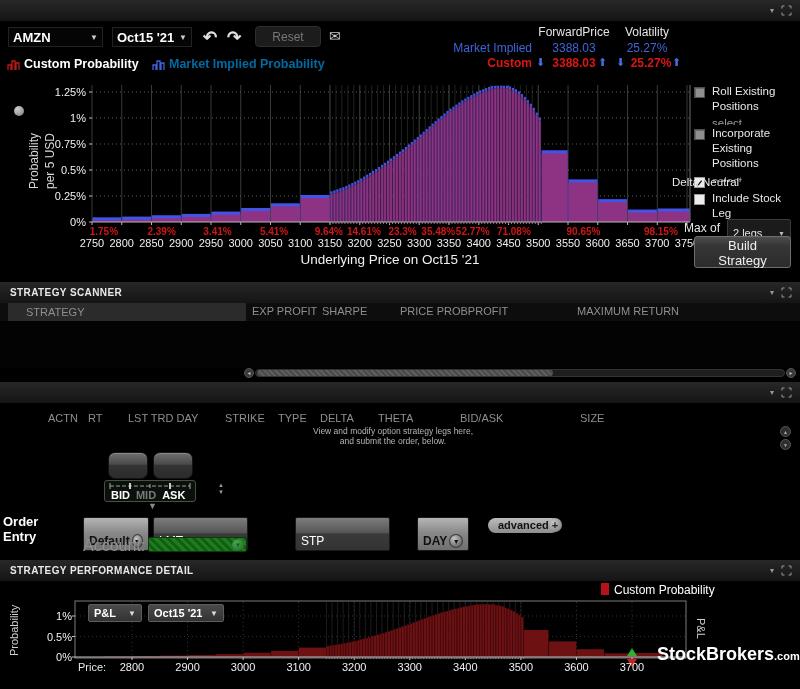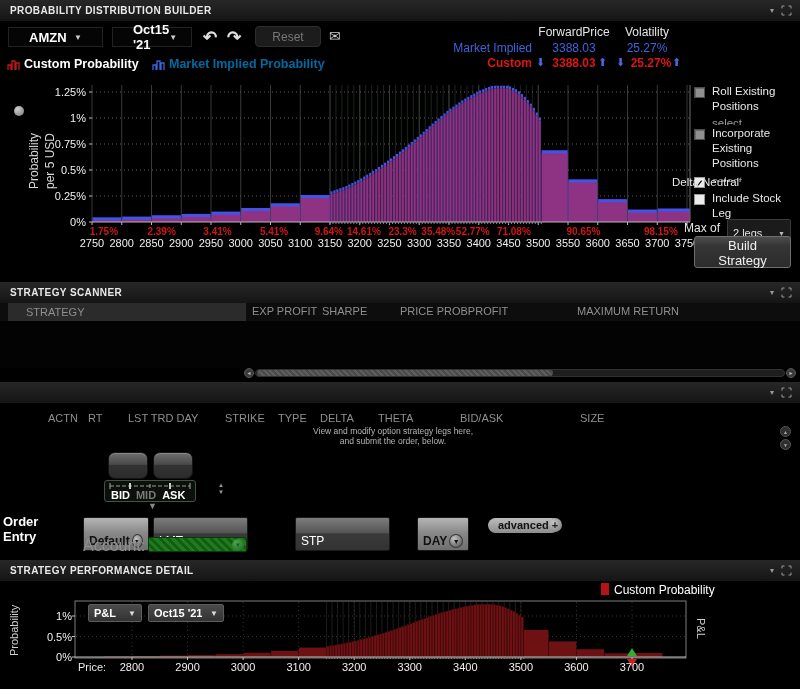--- a/index.html
+++ b/index.html
@@ -11,21 +11,21 @@
     background:linear-gradient(#272727,#151515);border-bottom:1px solid #000;
     display:flex;align-items:center;}
   .tb-title{font-size:10px;font-weight:bold;color:#e8e8e8;letter-spacing:.4px;padding-left:10px;}
   .tb-icons{margin-left:auto;display:flex;align-items:center;gap:7px;padding-right:8px;color:#999;}
   .tb-caret{font-size:8px;color:#999;}
   .clabel{position:absolute;white-space:nowrap;}
   .ytick{font-size:11px;color:#f0f0f0;text-align:right;width:44px;}
   .xtick{font-size:11px;color:#f0f0f0;text-align:center;width:34px;}
   .redpct{font-size:10px;font-weight:bold;color:#cf1717;text-align:center;width:40px;}
   .combo{display:flex;align-items:center;background:#050505;border:1px solid #222;
-    color:#fff;font-weight:bold;font-size:13px;padding:0 20px;height:20px;box-sizing:border-box;}
+    color:#fff;font-weight:bold;font-size:13px;padding:0 4px;height:20px;box-sizing:border-box;}
   .combo .car{margin-left:auto;font-size:8px;color:#ccc;}
   .cb{width:11px;height:11px;display:inline-block;box-sizing:border-box;}
   .cb-gray{background:#909090;border:1px solid #4f4f4f;box-shadow:inset 1px 1px 0 #6a6a6a;}
   .cb-white{background:#ececec;border:1px solid #999;color:#000;font-size:10px;line-height:11px;
     text-align:center;font-weight:bold;}
   .rp-label{font-size:11.5px;color:#e8e8e8;line-height:15px;}
   .hdr{font-size:11px;color:#8f8f8f;}
   .gfield{background:linear-gradient(#7d7d7d,#565656 45%,#3a3a3a 50%,#333);
     border:1px solid #1a1a1a;border-radius:2px;color:#fff;font-size:12px;
     display:flex;padding:16px 5px;box-sizing:border-box;height:17px;}
@@ -41,21 +41,20 @@
   .ddbox .car{margin-left:auto;font-size:8px;color:#ddd;}
   svg{display:block;}
 </style>
 </head>
 <body>
 
 <div id="app">
 
   <div class="panel" id="sec1" style="top:0;height:281px;">
     <div class="titlebar">
-      <span class="tb-title">PROBABILITY DISTRIBUTION BUILDER</span>
       <span class="tb-icons">
         <span class="tb-caret">▾</span>
         <svg width="11" height="11" viewBox="0 0 11 11">
             <path d="M1 3.5V1h2.5M7.5 1H10v2.5M10 7.5V10H7.5M3.5 10H1V7.5" fill="none" stroke="#999"></path>
           </svg>
       </span>
     </div>
 
     <div class="combo abs" style="left:8px;top:27px;width:95px;">
       <span>AMZN</span>
@@ -466,20 +465,21 @@
         <div class="clabel redpct" style="left: 563.491px; top: 226px;">90.65%</div>
         <div class="clabel redpct" style="left: 640.844px; top: 226px;">98.15%</div>
       </div>
 
     <div class="vlabel-left abs" style="left:26px;top:98px;height:125px;font-size:12px;color:#d8d8d8;text-align:center;line-height:16px;">
       <span>Probability</span><br>
       <span>per 5 USD</span>
     </div>
     <div class="abs" style="left:14px;top:106px;width:10px;height:10px;border-radius:50%;background:radial-gradient(circle at 35% 30%,#cfcfcf,#777);"></div>
 
+    <div class="clabel" style="left:190px;top:252px;width:400px;text-align:center;font-size:13.5px;color:#f0f0f0;">Underlying Price on Oct15 '21</div>
 
     <span class="cb cb-gray abs" style="left:694px;top:87px;"></span>
     <div class="rp-label abs" style="left:712px;top:84px;">
       <span>Roll Existing</span><br>
       <span>Positions</span><br>
       <span style="display:inline-block;height:9px;overflow:hidden;color:#9a9a9a;">select</span>
     </div>
     <span class="cb cb-gray abs" style="left:694px;top:129px;"></span>
     <div class="rp-label abs" style="left:712px;top:126px;">
       <span>Incorporate</span><br>
@@ -866,15 +866,18 @@
     </div>
     <div class="ddbox abs" style="left:148px;top:44px;width:76px;height:18px;">
       <span>Oct15 '21</span>
       <span class="car">▼</span>
     </div>
 
     <div class="vlabel-left abs" style="left:8px;top:40px;height:60px;font-size:11px;color:#cfcfcf;text-align:center;">Probability</div>
     <div class="vlabel-right abs" style="left:695px;top:48px;height:40px;font-size:11px;color:#cfcfcf;text-align:center;">P&amp;L</div>
     <div class="clabel" style="left:78px;top:101px;font-size:11px;color:#e8e8e8;">Price:</div>
 
+    <div class="abs" style="left:657px;top:84px;color:#fff;">
+      <span style="font-size:18px;font-weight:bold;">StockBrokers</span><span style="font-size:11px;font-weight:bold;">.com</span>
+    </div>
   </div>
 
 </div>
 
 </body></html>

